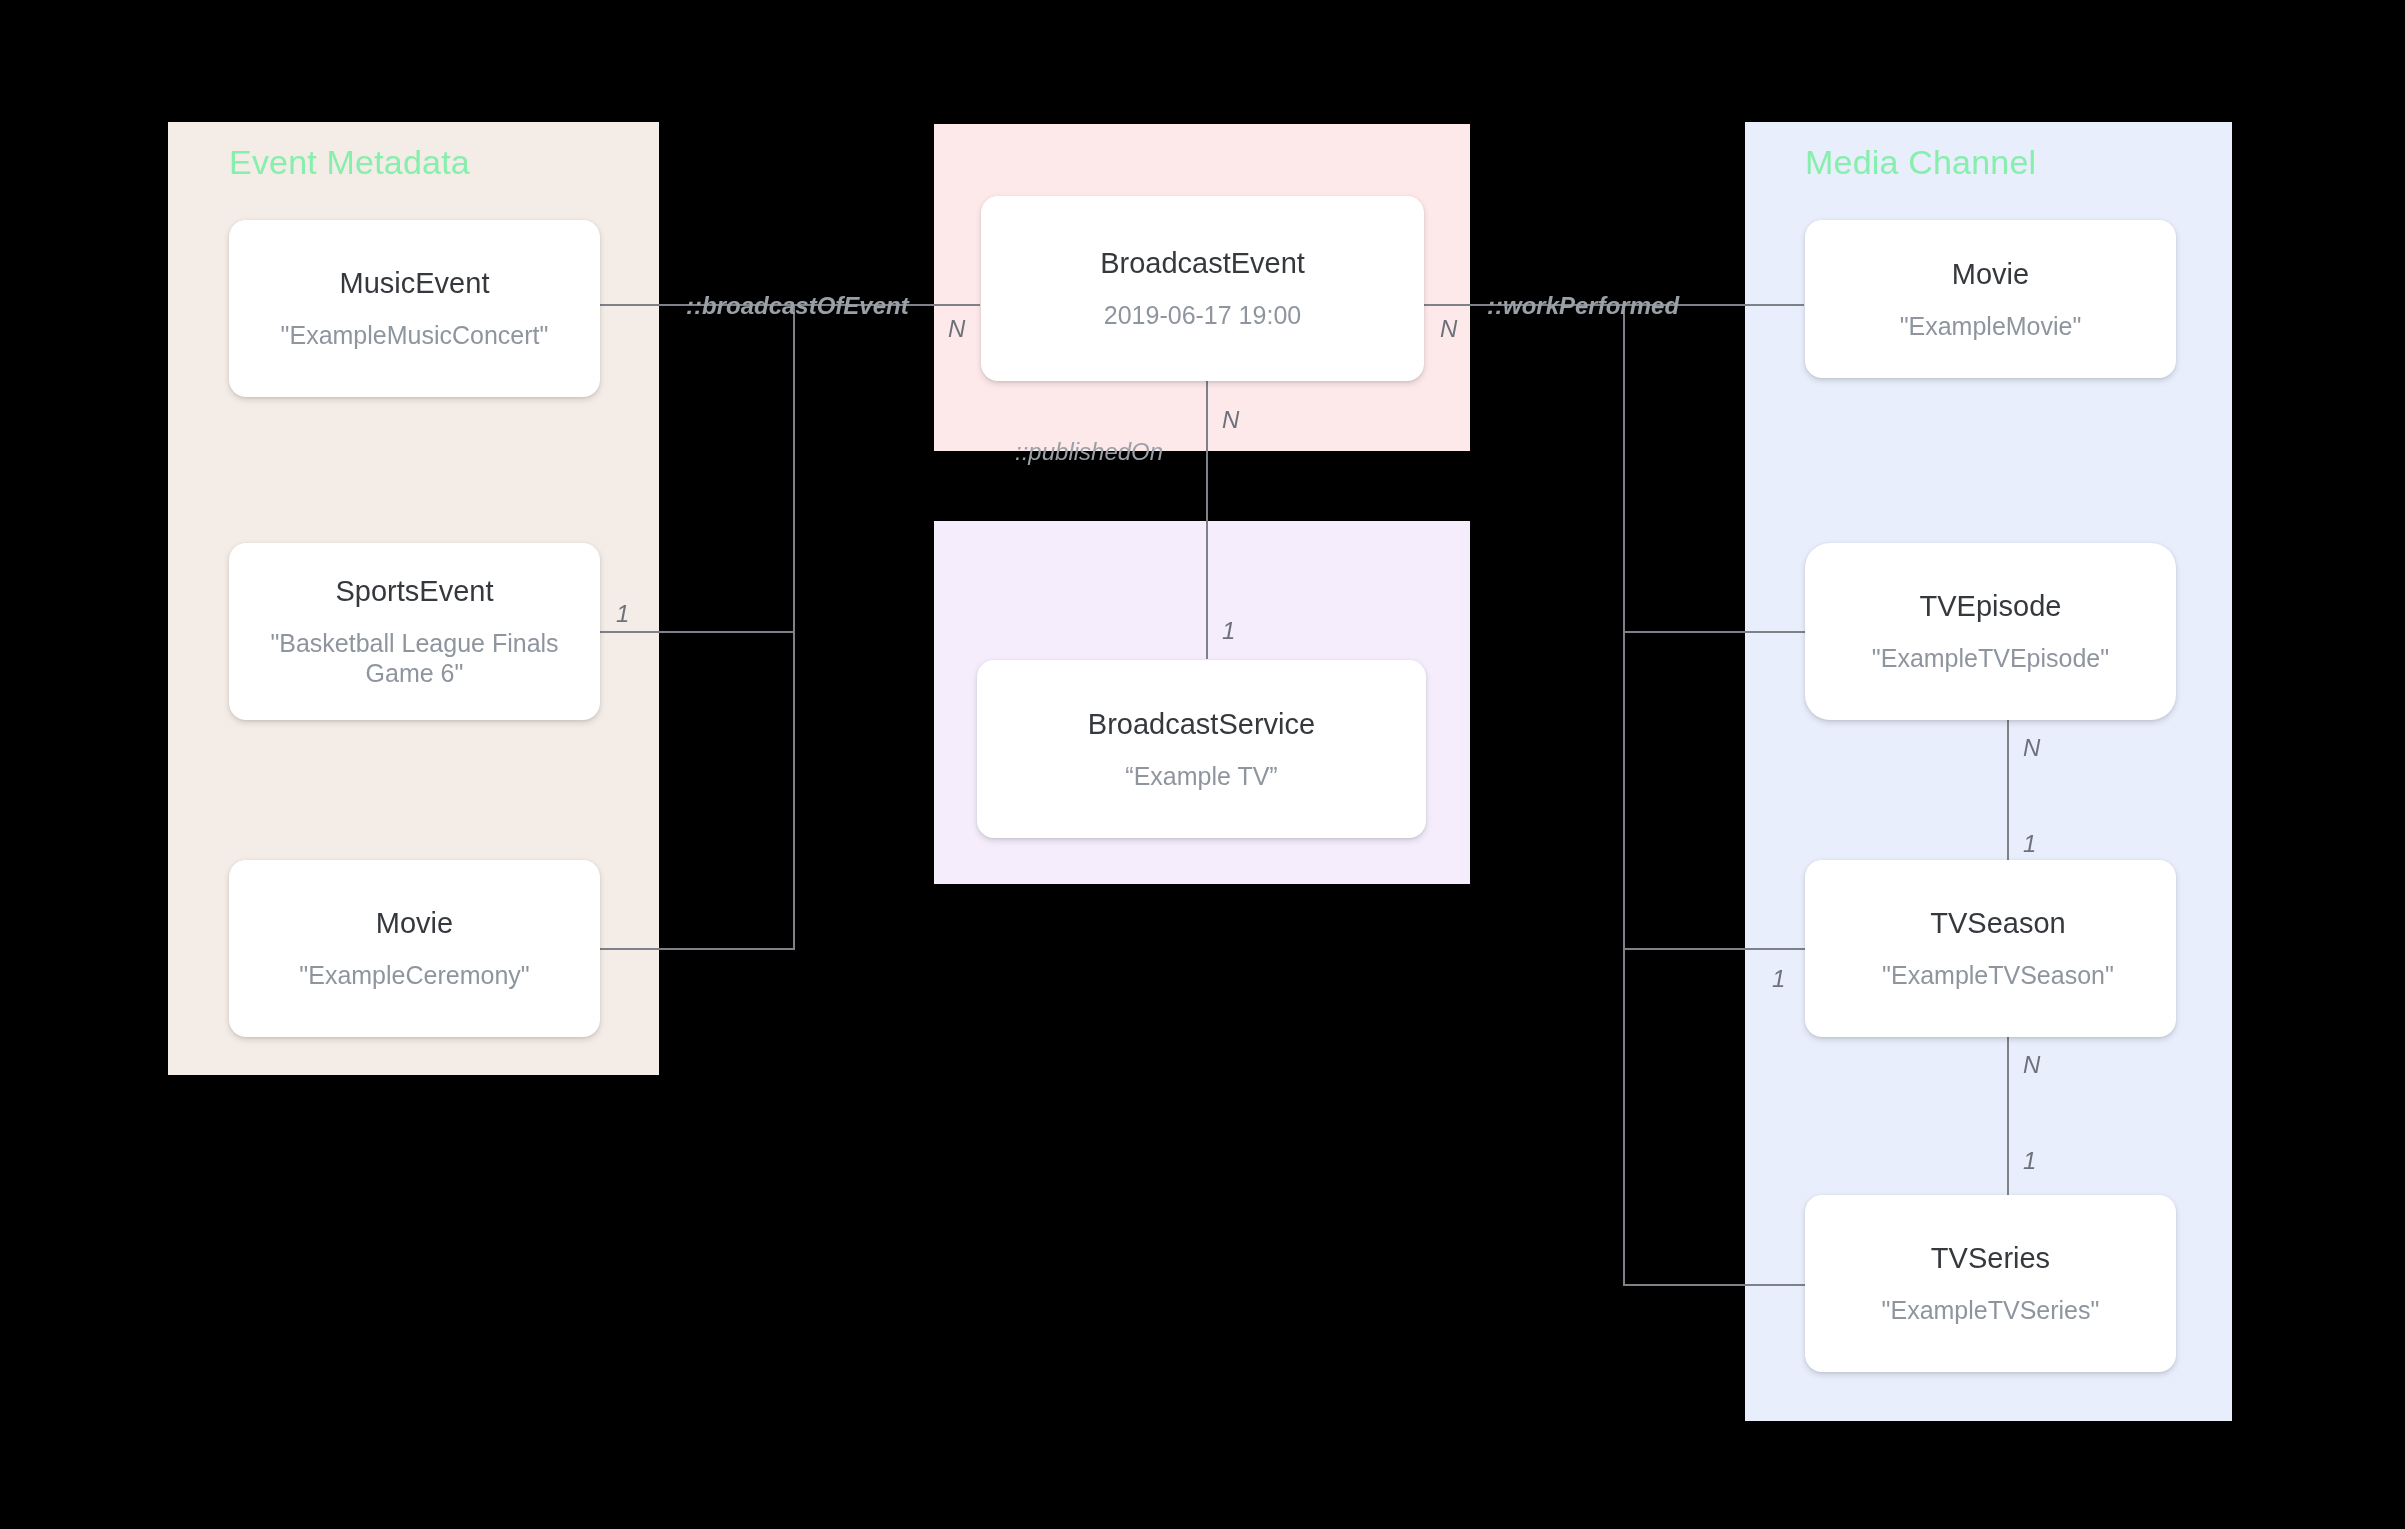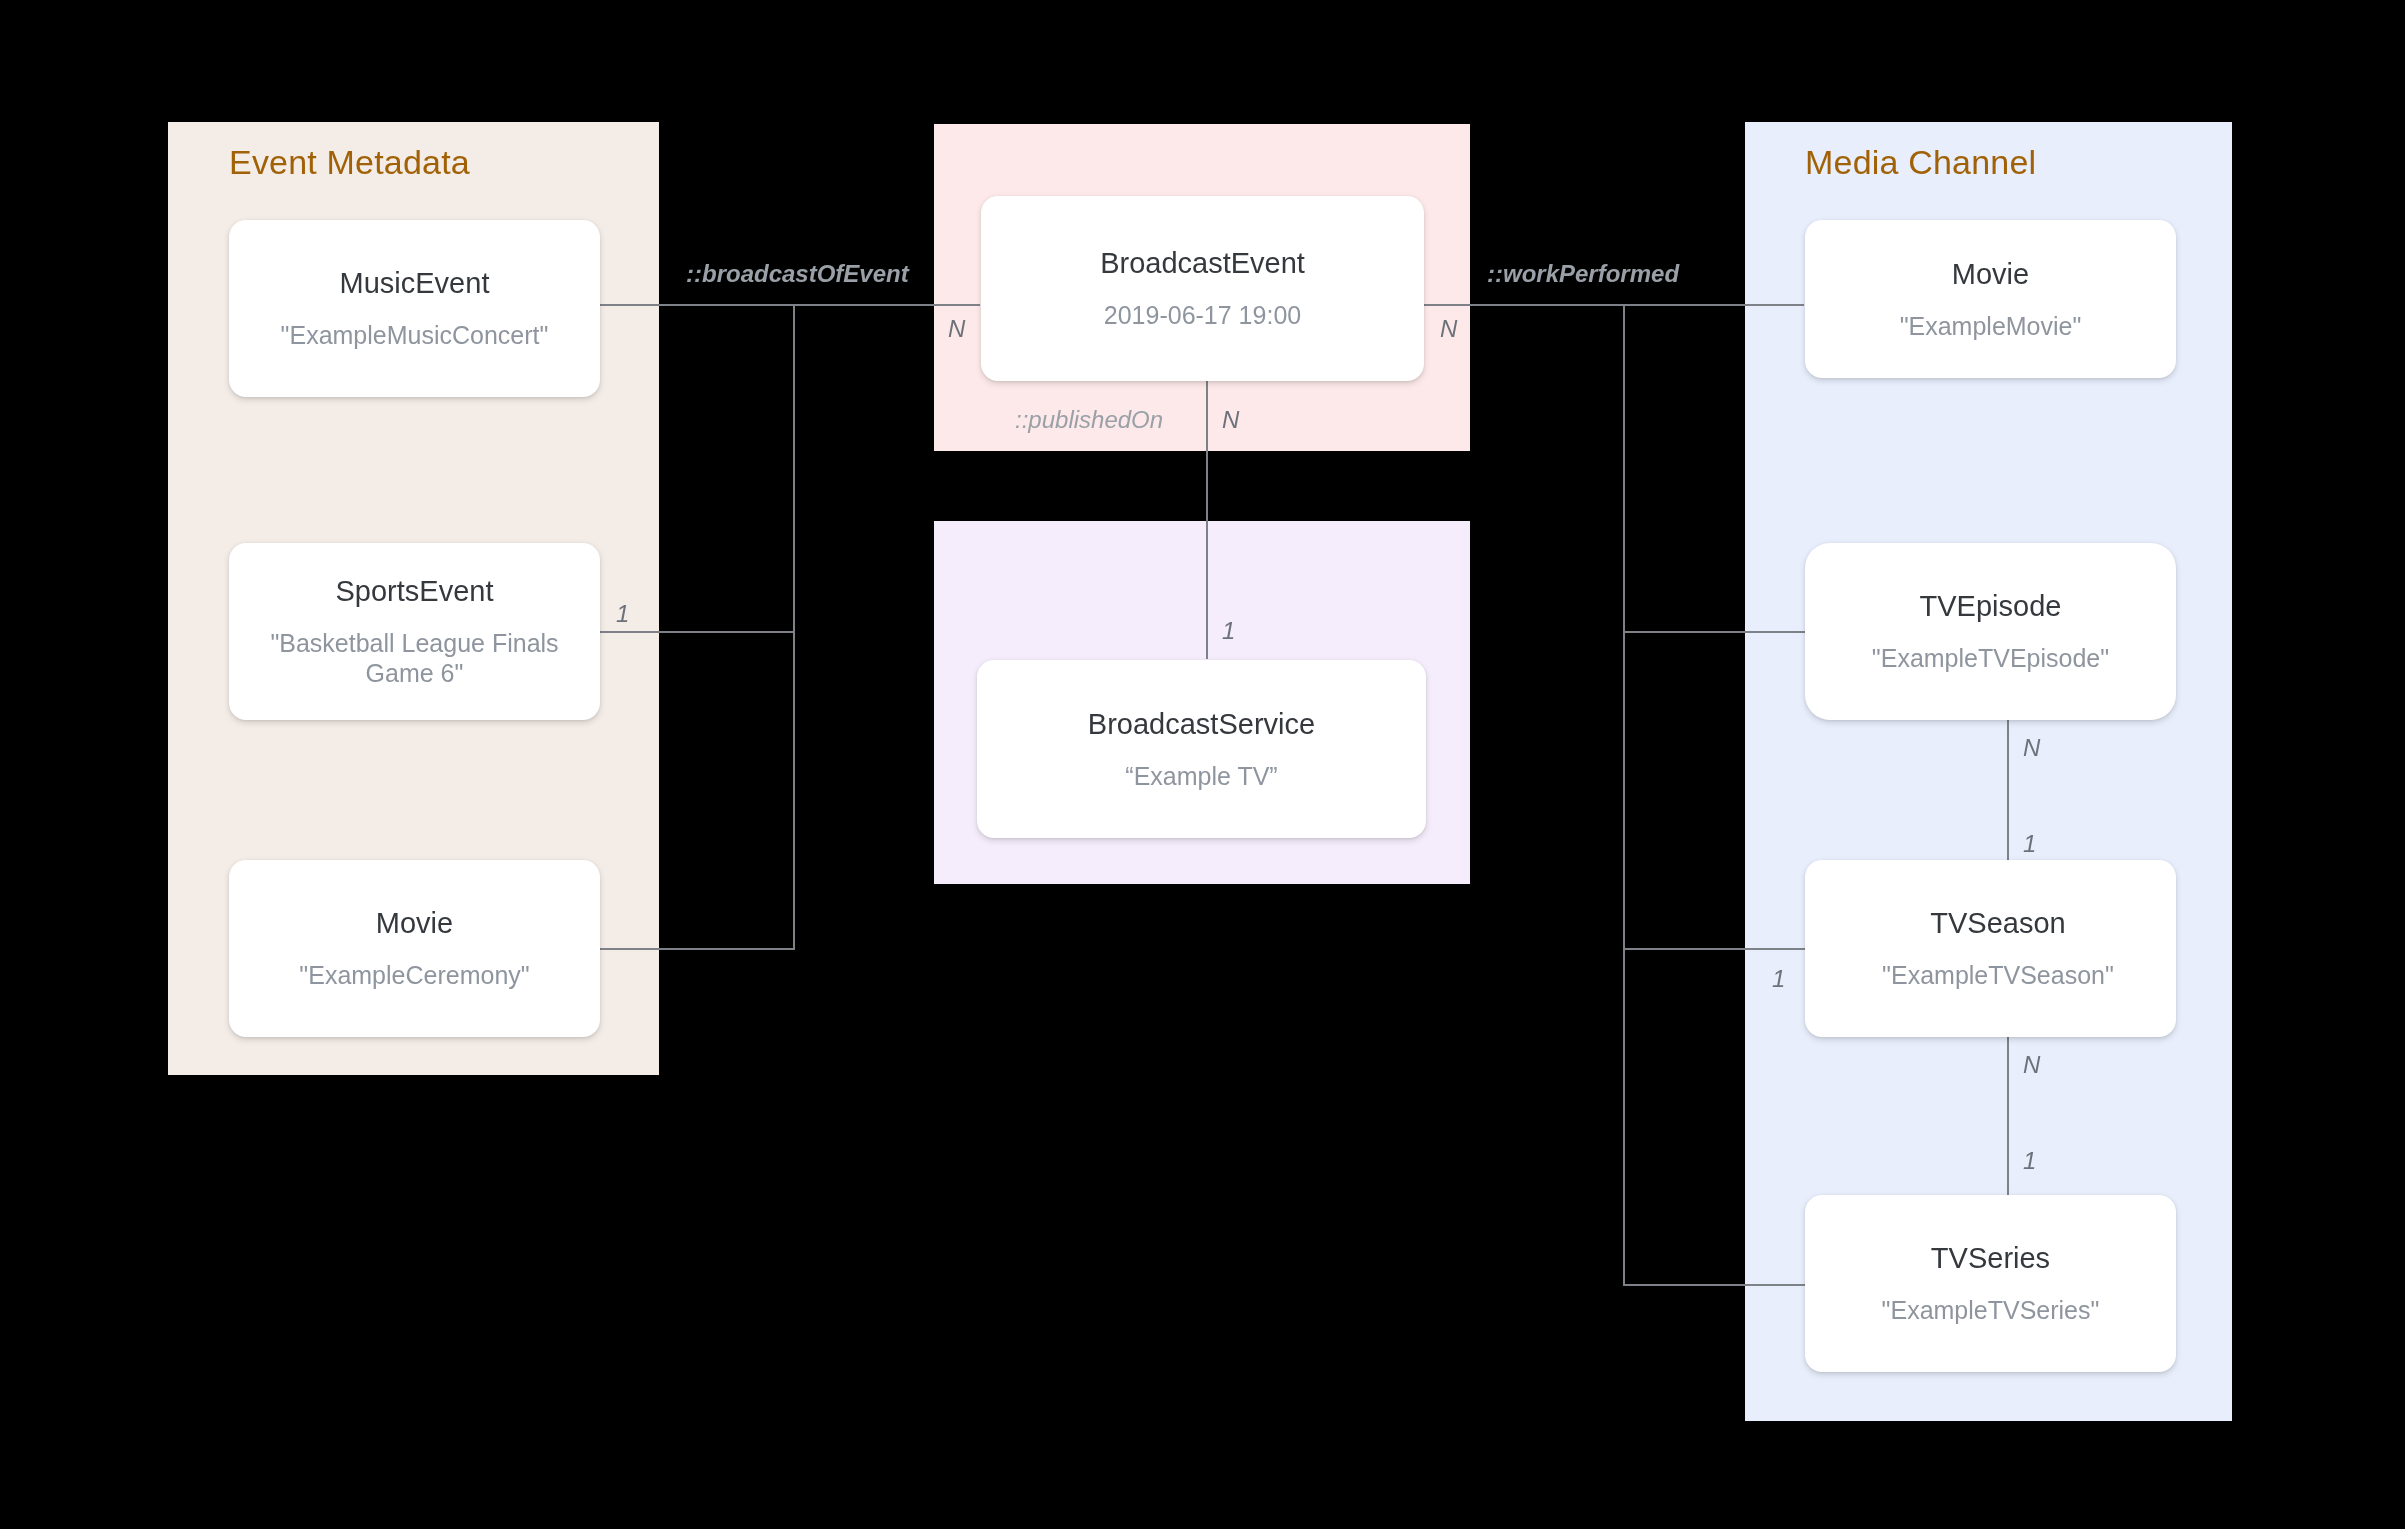--- a/index.html
+++ b/index.html
@@ -3,21 +3,21 @@
 <meta charset="utf-8">
 <style>
   html,body{margin:0;padding:0;background:#000;}
   body{width:2405px;height:1529px;position:relative;overflow:hidden;
        font-family:"Liberation Sans","DejaVu Sans",sans-serif;}
 
   .canvas{position:absolute;inset:0;}
 
   
   .group{position:absolute;box-sizing:border-box;}
-  .group-title{position:absolute;font-size:34px;color:#a16207;font-weight:400;
+  .group-title{position:absolute;font-size:34px;color:#86efac;font-weight:400;
                line-height:1.28;letter-spacing:0.2px;white-space:pre-line;}
 
   #grp-event     {left:168px;  top:122px;  width:491px;  height:953px; background:#f4ece7;}
   #grp-broadcast {left:934px;  top:124px;  width:536px;  height:327px; background:#fde9e9;}
   #grp-tvchannel {left:934px;  top:521px;  width:536px;  height:363px; background:#f5edfb;}
   #grp-media     {left:1745px; top:122px;  width:487px;  height:1299px;background:#e8eefc;}
 
   
   .node{position:absolute;background:#fff;border-radius:17px;box-sizing:border-box;
         box-shadow:0 2.9px 6.7px rgba(0,0,0,.13),0 1px 2.9px rgba(0,0,0,.08);
@@ -36,21 +36,21 @@
   #n-tvseason{left:1805px;top:860px;  width:371px; height:177px;padding-left:32px;}
   #n-tvseries{left:1805px;top:1195px; width:371px; height:177px;}
 
   
   .ln{position:absolute;background:#7e8288;z-index:2;}
   .lnh{height:1.9px;}
   .lnv{width:1.9px;}
 
   
   .rel{position:absolute;font-size:24px;font-style:italic;font-weight:bold;
-       color:#9aa0a7;white-space:nowrap;z-index:6;}
+       color:#9aa0a7;white-space:nowrap;z-index:6;margin-top:32px;}
   .card{position:absolute;font-size:24px;font-style:italic;color:#6d727a;
         white-space:nowrap;z-index:6;}
 </style>
 </head>
 <body>
 
 <div class="canvas">
 
   <div class="group" id="grp-event"></div>
   <div class="group" id="grp-broadcast"></div>

